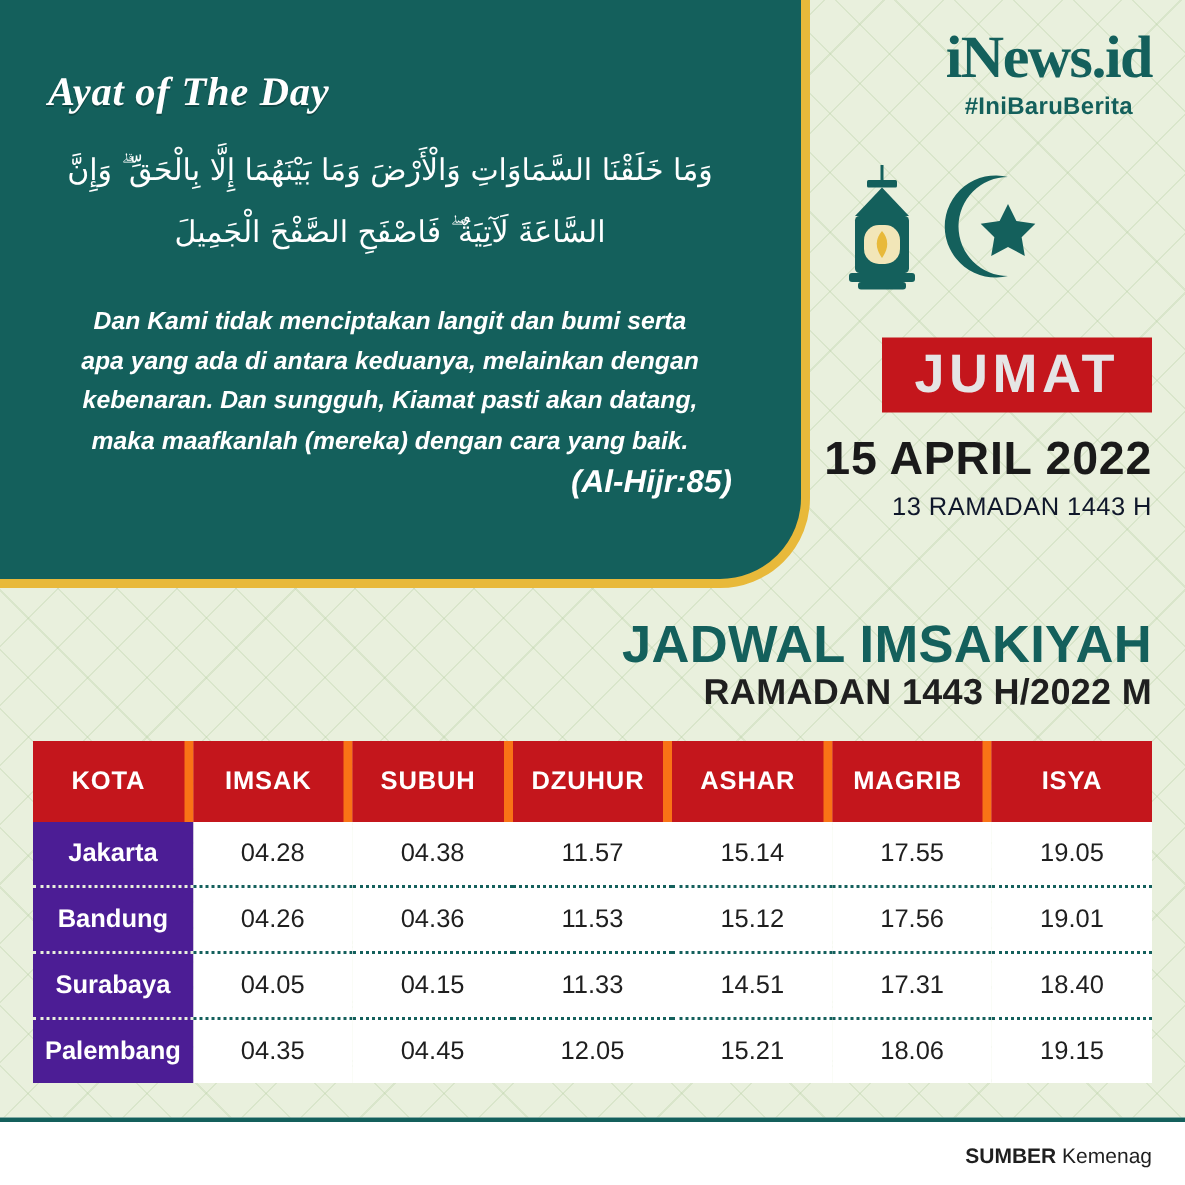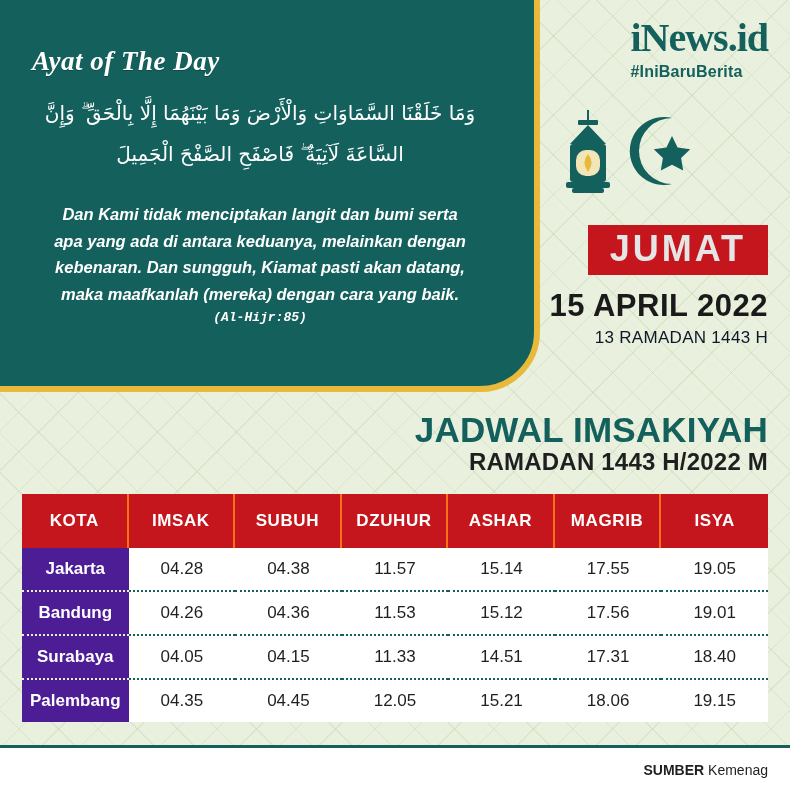--- a/index.html
+++ b/index.html
@@ -67,34 +67,33 @@
     text-align: center;
     font-style: italic;
     font-weight: bold;
     font-size: 16.5px;
     line-height: 1.62;
     margin-top: 26px;
     color: #ffffff;
     padding: 0 14px;
   }
   .ayat-src {
-    text-align: center;
+    text-align: right;
     font-style: italic;
     font-weight: bold;
-    font-size: 13px;
+    font-size: 21px;
     margin-top: 2px;
     color: #ffffff;
-    font-family: Liberation Mono, monospace;
   }
   
   .logo-wrap {
     position: absolute;
     right: 22px;
     top: 18px;
-    text-align: left;
+    text-align: center;
   }
   .logo-main {
     font-family: "Liberation Serif", serif;
     font-weight: bold;
     font-size: 40px;
     color: #14605c;
     letter-spacing: -1px;
     line-height: 1;
   }
   .logo-tag {
@@ -181,21 +180,21 @@
     table-layout: fixed;
   }
   table.jadwal th {
     background: #c4161c;
     color: #ffffff;
     font-size: 17px;
     font-weight: bold;
     letter-spacing: 0.6px;
     height: 52px;
     text-align: center;
-    border-right: 2px solid #f97316;
+    border-right: 6px solid #f97316;
   }
   table.jadwal th:last-child { border-right: none; }
   table.jadwal td {
     background: #ffffff;
     color: #1f1f1f;
     font-size: 17px;
     height: 40px;
     text-align: center;
     border-bottom: 2px dotted #14605c;
   }

